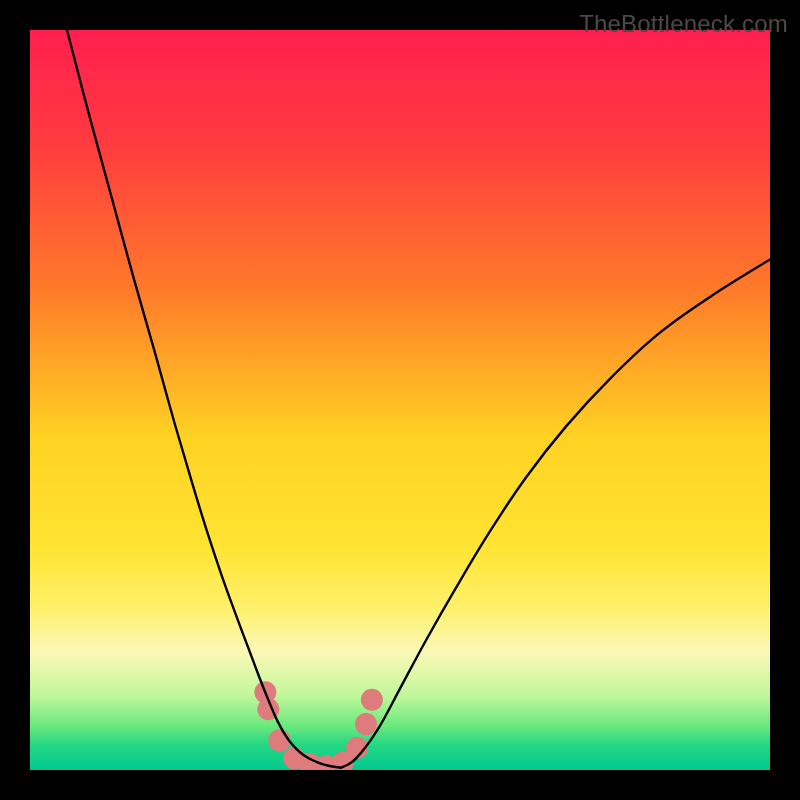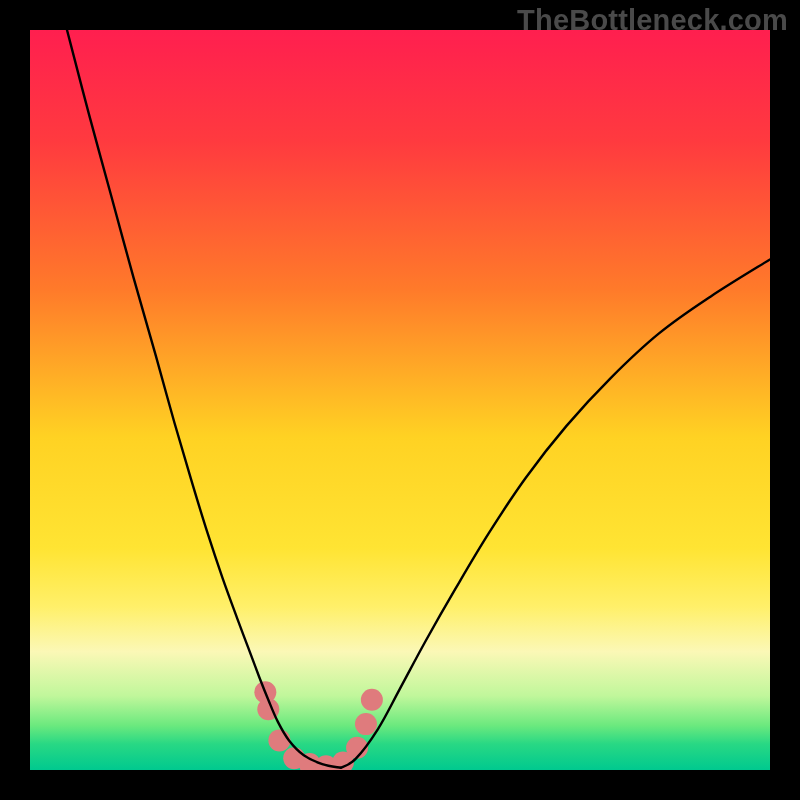--- a/index.html
+++ b/index.html
@@ -19,27 +19,27 @@
   .plot-area {
     position: absolute;
     background: #000;
   }
   .gradient {
     position: absolute;
     inset: 0;
   }
   .watermark {
     position: absolute;
-    top: 4px;
+    top: 10px;
     right: 12px;
     font-family: Arial, Helvetica, sans-serif;
-    font-size: 29px;
+    font-size: 24px;
     color: #4a4a4a;
     letter-spacing: 0.2px;
-    font-weight: 700;
+    font-weight: 400;
   }
   svg.curves {
     position: absolute;
     inset: 0;
   }
 </style>
 </head>
 <body>
 
 <div class="stage">

